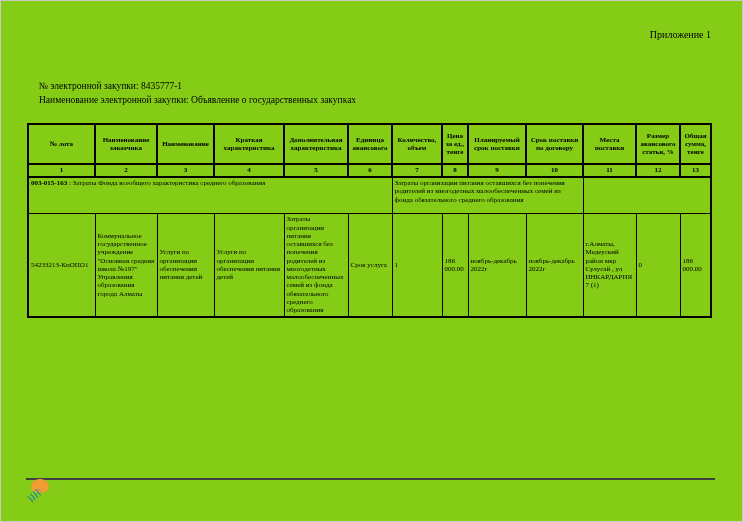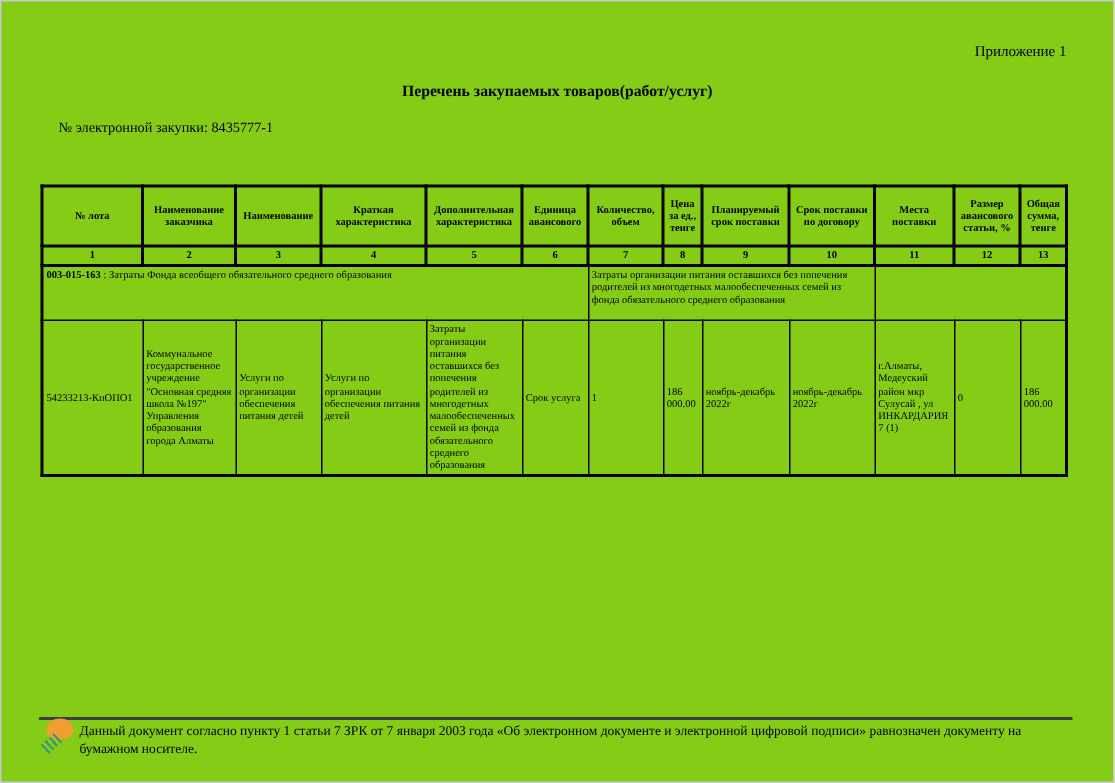--- a/index.html
+++ b/index.html
@@ -60,22 +60,22 @@
     position:absolute; left:52px; top:481px; width:661px;
     font-size:9px; line-height:1.3;
   }
 </style>
 </head>
 <body>
 
 <div class="page">
 
   <div class="annex">Приложение 1</div>
-  <div class="doc-title">Перечень закупаемых товаров(работ/услуг)</div>
   <div class="meta meta-1">№ электронной закупки: 8435777-1</div>
+  <div class="meta meta-2">Наименование электронной закупки: Объявление о государственных закупках</div>
 
   <table class="goods">
     <colgroup>
       <col style="width:67px">
         <col style="width:62px">
         <col style="width:57px">
       <col style="width:70px">
         <col style="width:64px">
         <col style="width:44px">
       <col style="width:50px">
@@ -113,21 +113,21 @@
         <th>8</th>
         <th>9</th>
         <th>10</th>
         <th>11</th>
         <th>12</th>
         <th>13</th>
       </tr>
     </thead>
     <tbody>
       <tr class="section-row">
-        <td class="section-left" colspan="6"><b>003-015-163</b><span> : Затраты Фонда всеобщего обязательного среднего образования</span></td>
+        <td class="section-left" colspan="6"><b>003-015-163</b><span> : Затраты Фонда всеобщего характеристика среднего образования</span></td>
         <td class="cell-top" colspan="4">Затраты организации питания оставшихся без попечения родителей из многодетных малообеспеченных семей из фонда обязательного среднего образования</td>
         <td colspan="3"></td>
       </tr>
       <tr class="data-row">
         <td>54233213-КпОПО1</td>
         <td>Коммунальное государственное учреждение "Основная средняя школа №197" Управления образования города Алматы</td>
         <td>Услуги по организации обеспечения питания детей</td>
         <td>Услуги по организации обеспечения питания детей</td>
         <td class="cell-top">Затраты организации питания оставшихся без попечения родителей из многодетных малообеспеченных семей из фонда обязательного среднего образования</td>
         <td>Срок услуга</td>
@@ -140,15 +140,14 @@
         <td>186 000.00</td>
       </tr>
     </tbody>
   </table>
 
   <div class="footer-rule"></div>
   <div class="stamp">
     <div class="stamp-orange"></div>
     <div class="stamp-script"></div>
   </div>
-  <div class="footer-text">Данный документ согласно пункту 1 статьи 7 ЗРК от 7 января 2003 года «Об электронном документе и электронной цифровой подписи» равнозначен документу на бумажном носителе.</div>
 
 </div>
 
 </body></html>

